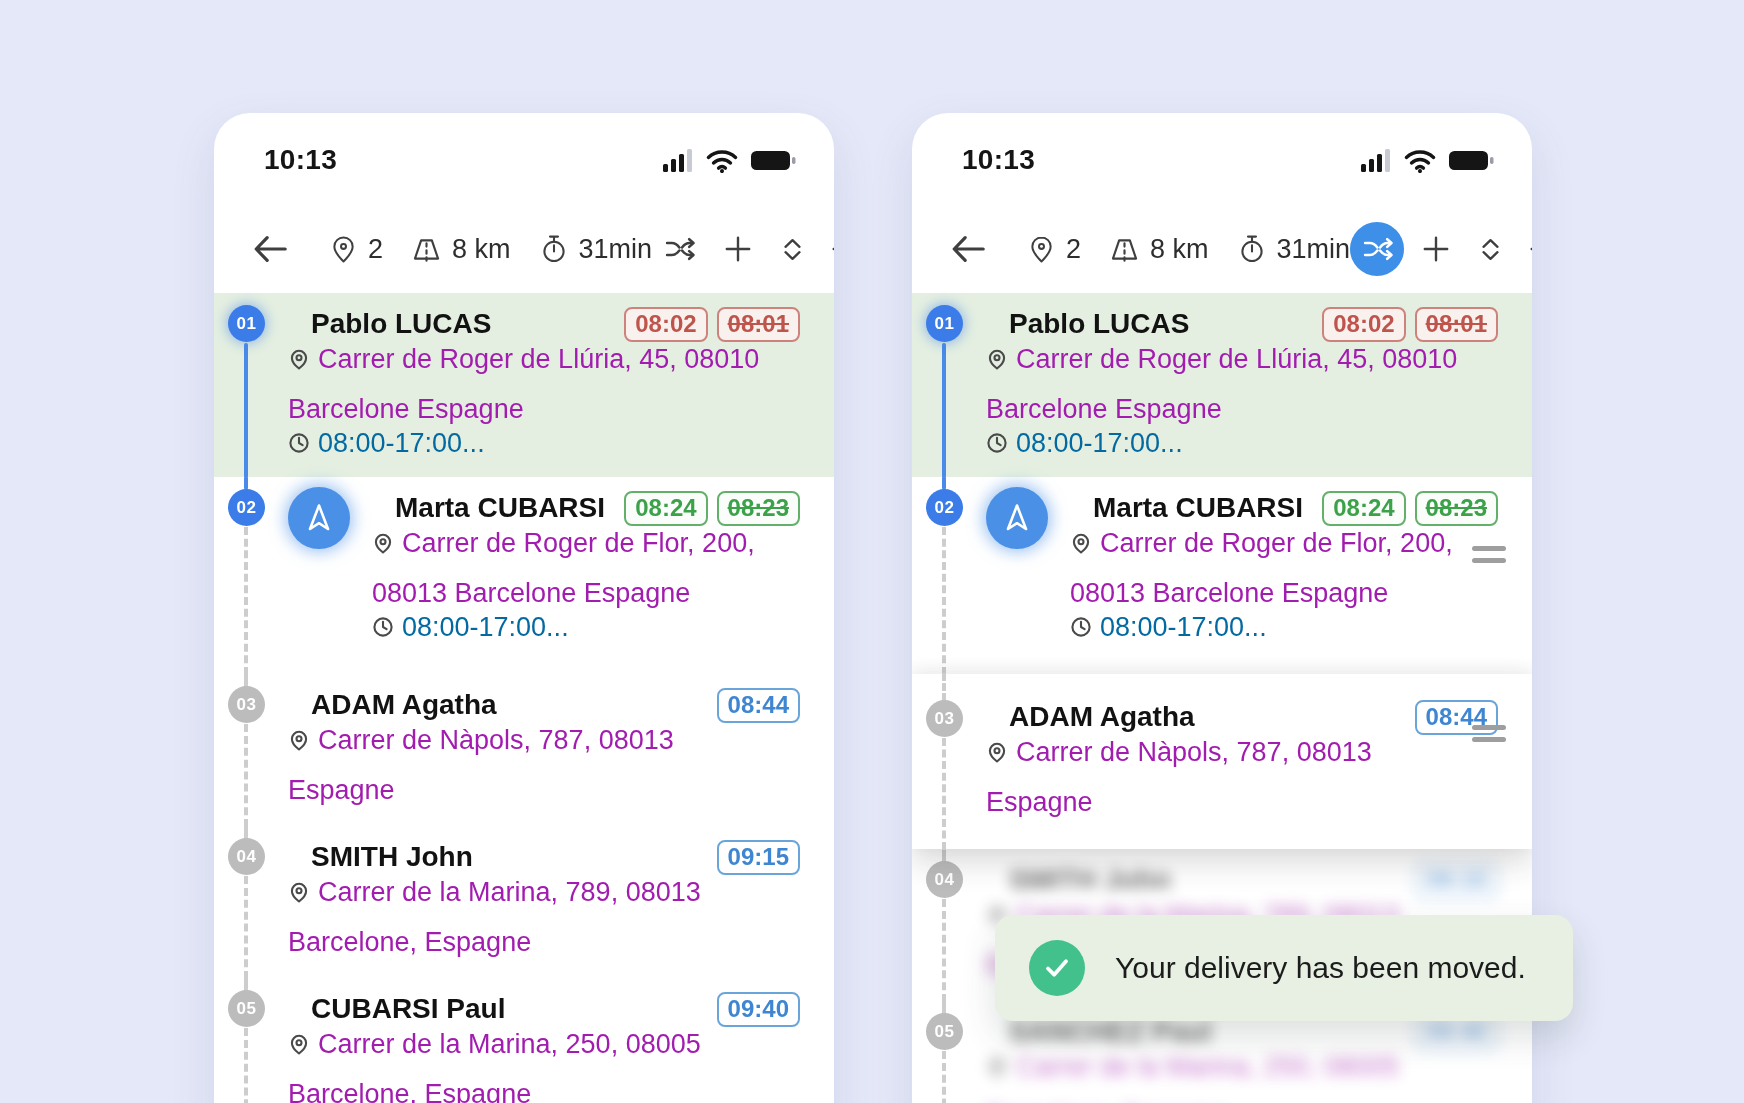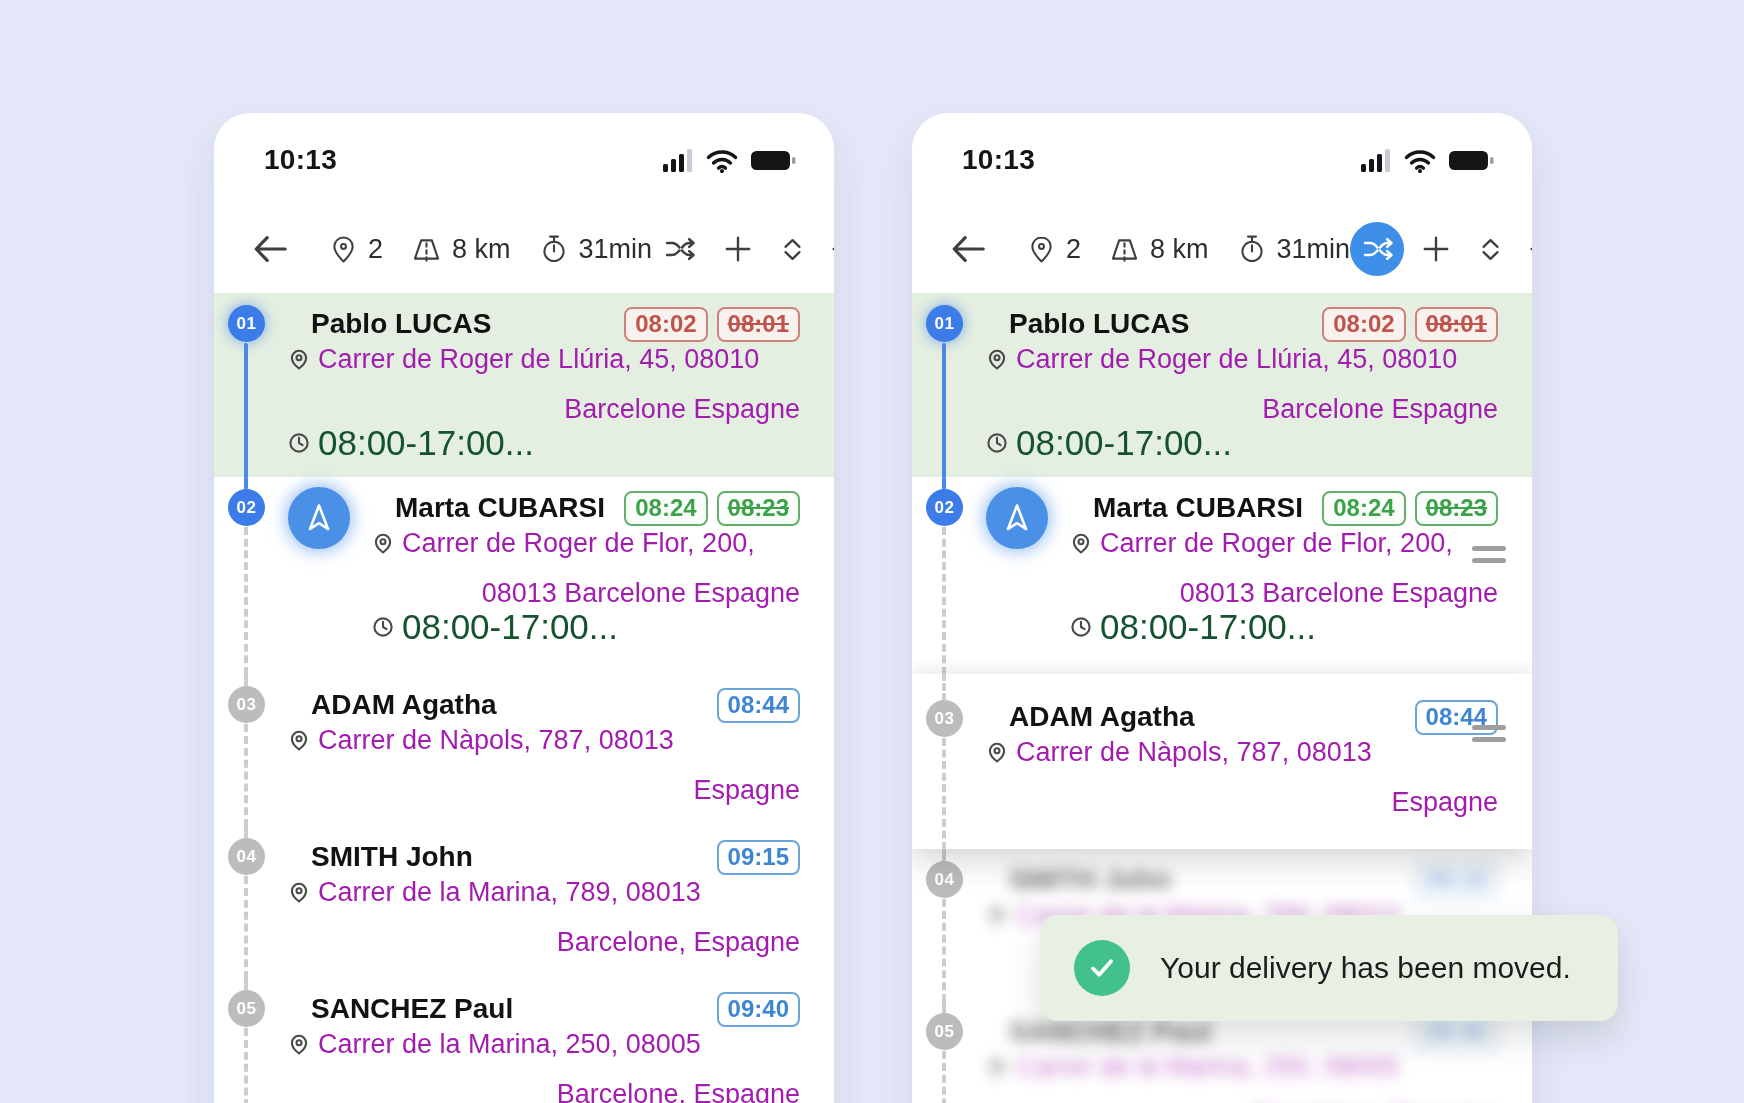--- a/index.html
+++ b/index.html
@@ -1,16 +1,16 @@
 <!DOCTYPE html>
 <html><head>
 <meta charset="utf-8">
 <style>
   html,body{margin:0;padding:0;background:#e4e8f8;font-family:"Liberation Sans",sans-serif;}
-  .canvas{position:relative;width:1744px;height:1103px;background:#e4e8f8;overflow:hidden;text-align:right;}
+  .canvas{position:relative;width:1744px;height:1103px;background:#e4e8f8;overflow:hidden;}
 
   .phone{position:absolute;top:113px;width:620px;height:1060px;background:#fff;
          border-radius:36px;box-shadow:0 18px 44px rgba(90,100,150,.14);overflow:hidden;}
   .phone.left{left:214px;}
   .phone.right{left:912px;}
 
   
   .statusbar{display:flex;justify-content:space-between;align-items:center;
              padding:26px 38px 0 50px;height:42px;}
   .sb-time{font-size:28px;font-weight:700;color:#151515;letter-spacing:.3px;}
@@ -57,39 +57,39 @@
   .badges{display:flex;gap:9px;flex:0 0 auto;margin-left:12px;}
   .badge{border:2px solid;border-radius:8px;padding:1px 9px 2px;font-size:24px;font-weight:600;white-space:nowrap;}
   .badge.red{color:#bf544c;border-color:#cd837b;background:#f9f1ed;}
   .badge.green{color:#3ca24a;border-color:#63b06b;background:#fbfdfa;}
   .badge.blue{color:#3e86d1;border-color:#6aa5da;background:#fff;}
   .badge.old{text-decoration:line-through;}
 
   .addr{font-size:27px;line-height:34px;color:#a21caf;}
   .addr .l1{display:flex;align-items:center;gap:8px;}
   .addr .l2{display:block;margin-top:16px;}
-  .hours{display:flex;align-items:center;gap:8px;font-size:35px;line-height:34px;color:#14532d;}
+  .hours{display:flex;align-items:center;gap:8px;font-size:27px;line-height:34px;color:#0369a1;}
   svg.mini{stroke:#4a4a4a;fill:none;stroke-linecap:round;stroke-linejoin:round;flex:0 0 auto;}
 
   .avatar{position:absolute;left:74px;top:10px;width:62px;height:62px;border-radius:50%;
           background:#4a90e6;display:flex;align-items:center;justify-content:center;
           box-shadow:0 0 16px 3px rgba(74,144,230,.55);z-index:2;}
 
   .handle{position:absolute;right:26px;z-index:3;}
   .handle i{display:block;width:34px;height:5px;border-radius:3px;background:#9e9e9e;margin:7px 0;}
   .handle.h2{top:62px;}
   .handle.h3{top:44px;}
 
   .row.card{background:#fff;z-index:4;padding-top:26px;padding-bottom:30px;
             box-shadow:0 14px 28px rgba(40,40,40,.17),0 -5px 16px rgba(40,40,40,.06);}
   .card .num{top:26px;}
   .fuzzy{filter:blur(7px);opacity:.62;}
 
   
-  .toast{position:absolute;left:1040px;top:915px;width:578px;height:106px;background:#e7f0e3;
+  .toast{position:absolute;left:995px;top:915px;width:578px;height:106px;background:#e7f0e3;
          border-radius:18px;box-shadow:0 16px 34px rgba(50,60,60,.16);display:flex;
          align-items:center;gap:30px;padding:0 10px 0 34px;box-sizing:border-box;z-index:20;}
   .toast-check{width:56px;height:56px;border-radius:50%;background:#43c18c;display:flex;
                align-items:center;justify-content:center;flex:0 0 auto;}
   .toast-msg{font-size:30px;color:#1c1c1c;}
 </style>
 </head>
 <body>
 
 <svg width="0" height="0" style="position:absolute">
@@ -320,21 +320,21 @@
           </div>
         </div>
       </div>
 
       <div class="row r5">
         <div class="seg dash seg-top"></div>
         <div class="seg dash seg-bot"></div>
         <div class="num gray">05</div>
         <div class="rowbody">
           <div class="rowhead">
-            <span class="name">SANCHEZ Paul</span>
+            <span class="name">CUBARSI Paul</span>
             <span class="badges">
                 <span class="badge blue">09:40</span>
               </span>
           </div>
           <div class="addr">
             <span class="l1">
                 <svg class="mini" width="22" height="22" viewBox="0 0 22 22">
                   <use href="#i-minipin"></use>
                 </svg>
                 <span>Carrer de la Marina, 250, 08005</span>

